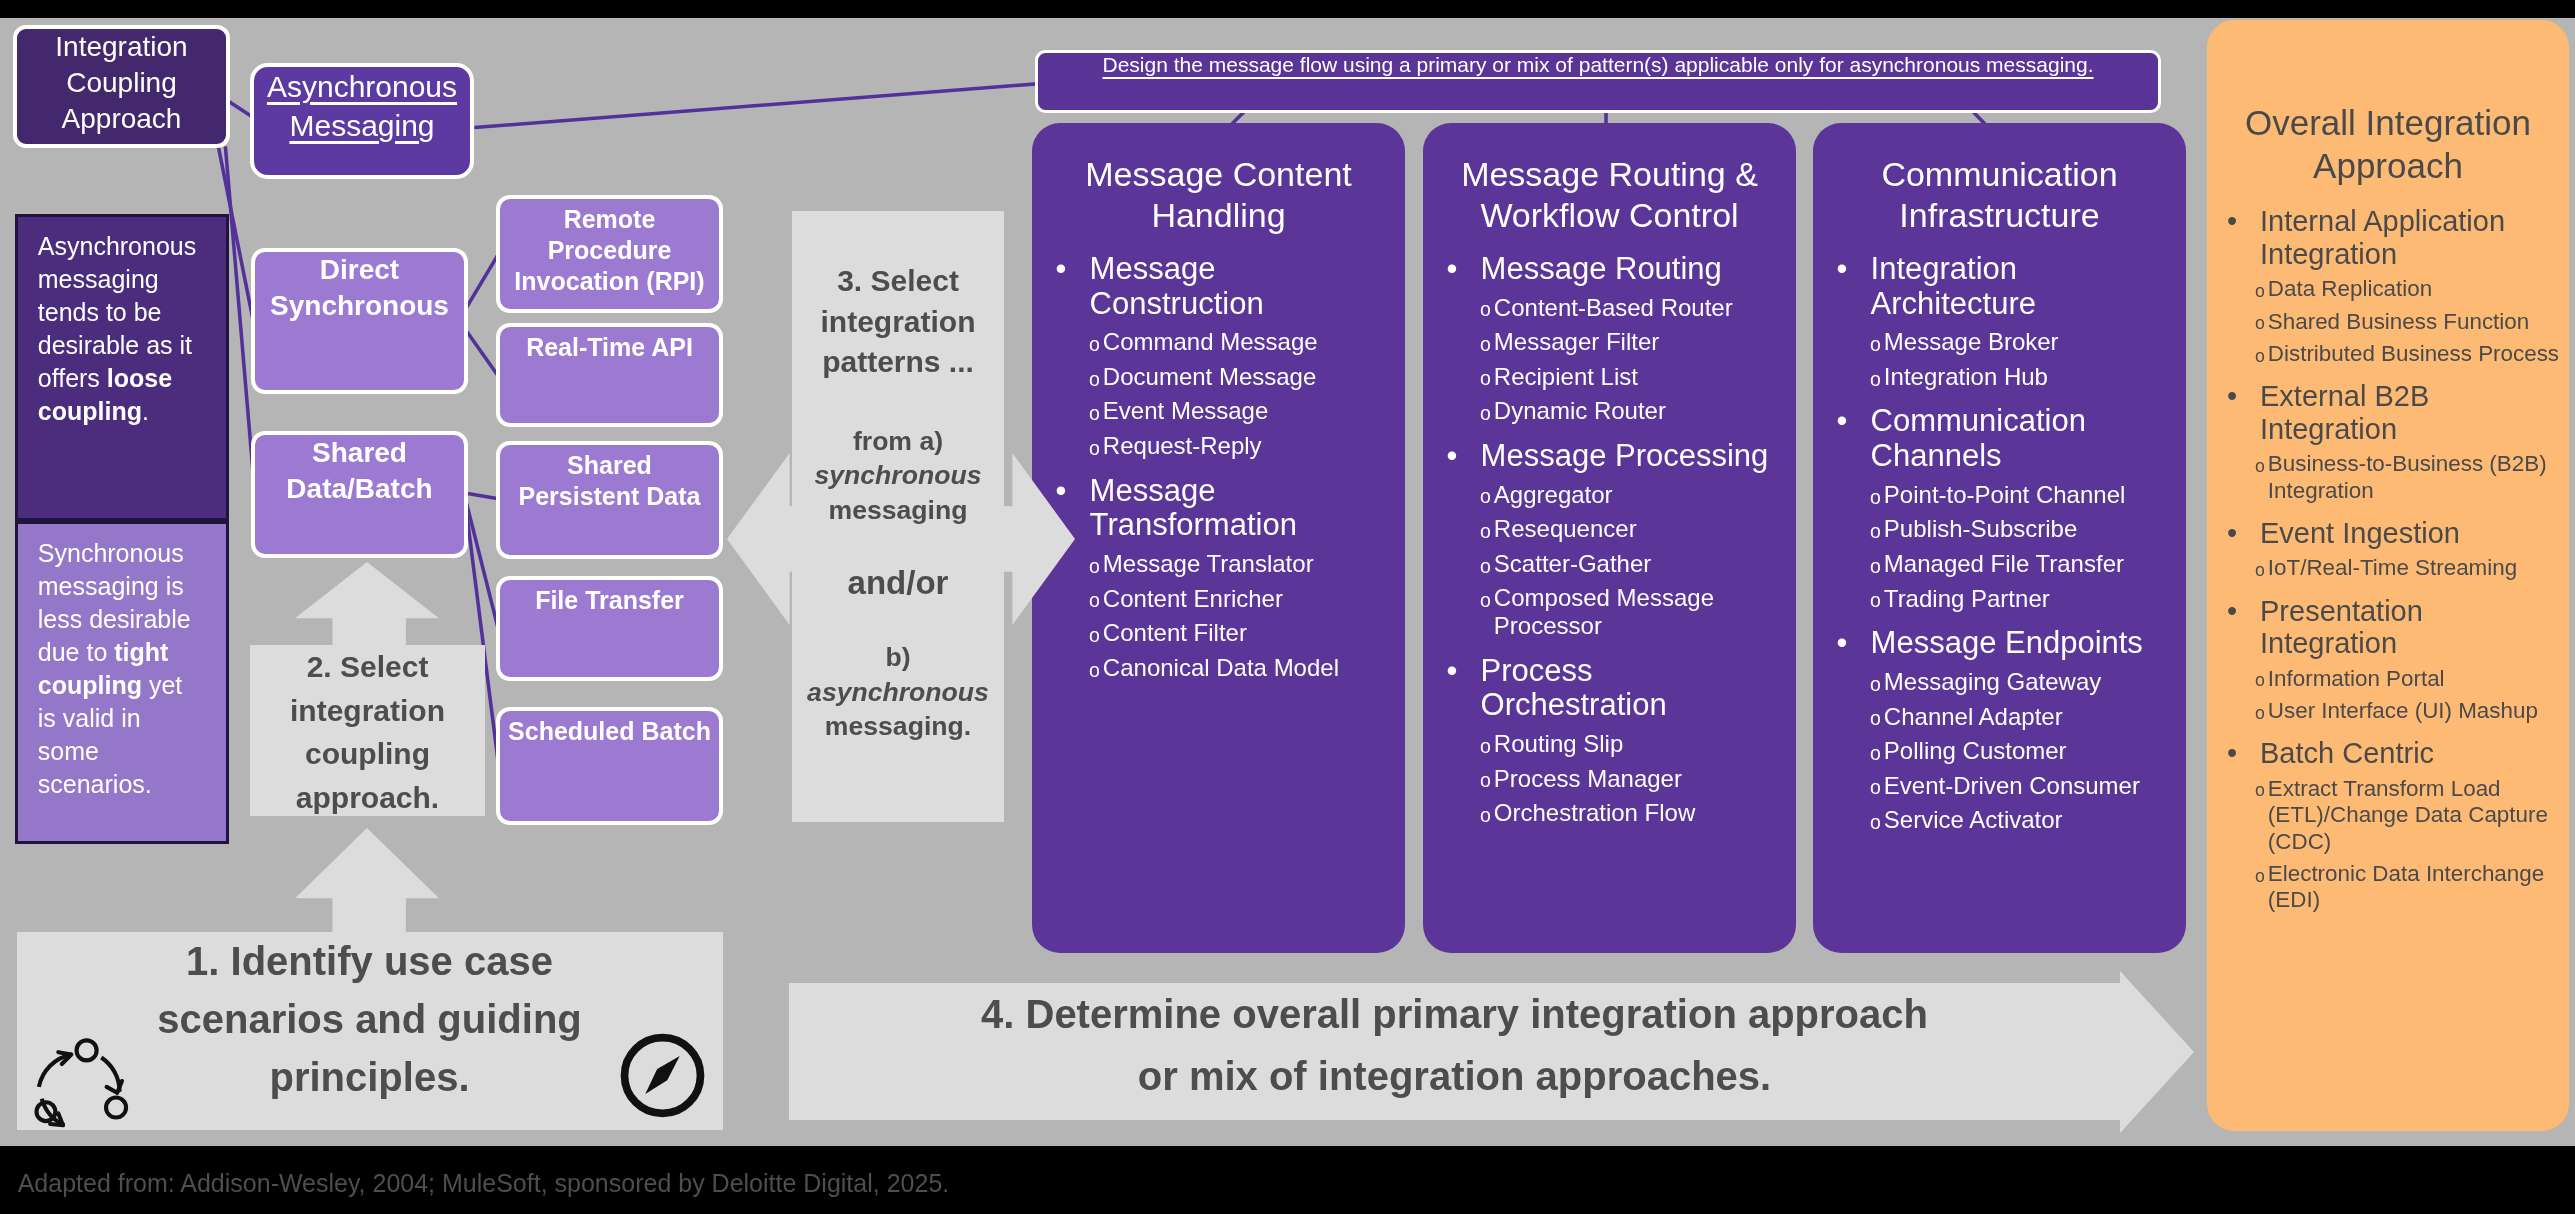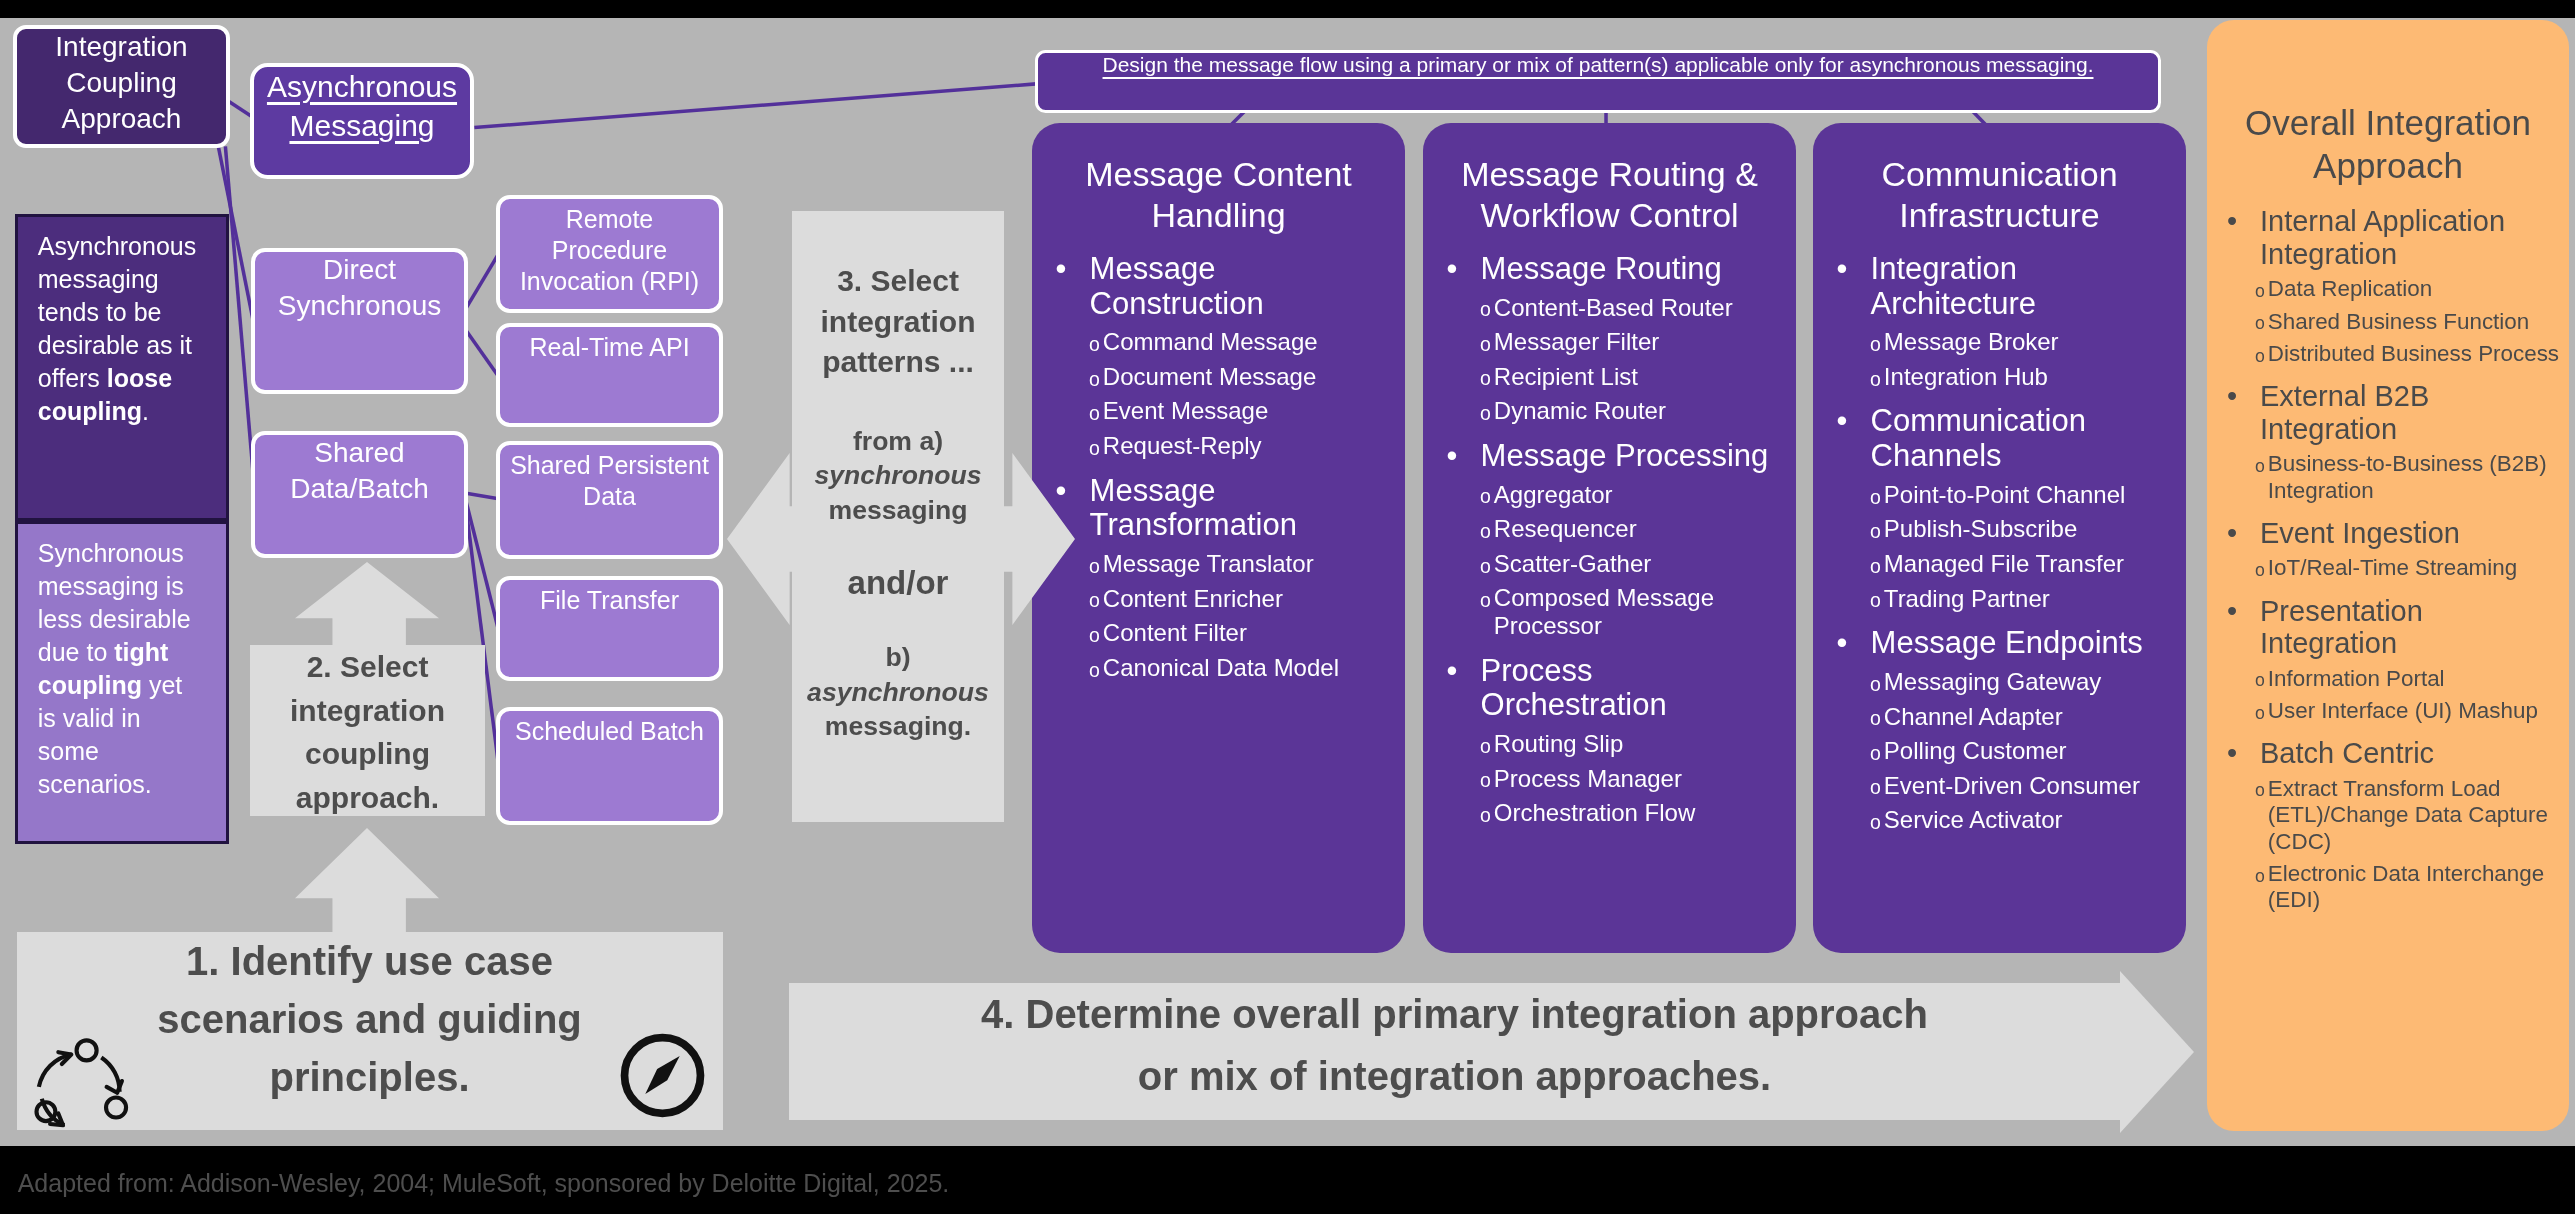--- a/index.html
+++ b/index.html
@@ -6,21 +6,21 @@
   #stage{position:relative;width:2576px;height:1215px;background:#000;
          font-family:"Liberation Sans",sans-serif;overflow:hidden;}
   #main-canvas{position:absolute;left:0;top:18.3px;width:2576px;height:1128px;background:#b5b5b5;}
   #connectors{position:absolute;left:0;top:0;z-index:1;}
   .abs{position:absolute;box-sizing:border-box;}
   .ctr{display:flex;align-items:flex-start;justify-content:center;text-align:center;}
 
   
   .node-dark{background:#44286e;border:4.1px solid #fff;border-radius:13px;color:#fff;z-index:2;}
   .node-med{background:#5d3aa1;border:4.1px solid #fff;border-radius:17.7px;color:#fff;z-index:2;}
-  .node-light{background:#9d7ad2;border:4.1px solid #fff;border-radius:14px;color:#fff;z-index:2;}
+  .node-light{background:#9d7ad2;border:4.1px solid #fff;border-radius:14px;color:#fff;z-index:2;font-weight:bold;}
   .note-dark{background:#4c2d7d;border:3.5px solid #211340;color:#fff;z-index:2;}
   .note-light{background:#9577c9;border:3.5px solid #211340;color:#fff;z-index:2;}
   .note-inner{padding:13px 20px;font-size:25px;line-height:1.32;text-align:left;}
 
   #ica-box{left:13px;top:25px;width:217px;height:123px;font-size:28px;line-height:1.28;}
   #async-box{left:250px;top:63px;width:224px;height:116px;font-size:30px;line-height:1.3;}
   #async-box .u, #banner .u{text-decoration:underline;text-underline-offset:4.7px;}
   #banner{left:1035px;top:50px;width:1126px;height:63px;background:#5a3597;border:3.5px solid #fff;
           border-radius:10.6px;color:#fff;font-size:21px;z-index:2;}
   #note-async{left:14.8px;top:214px;width:214px;height:307px;}

